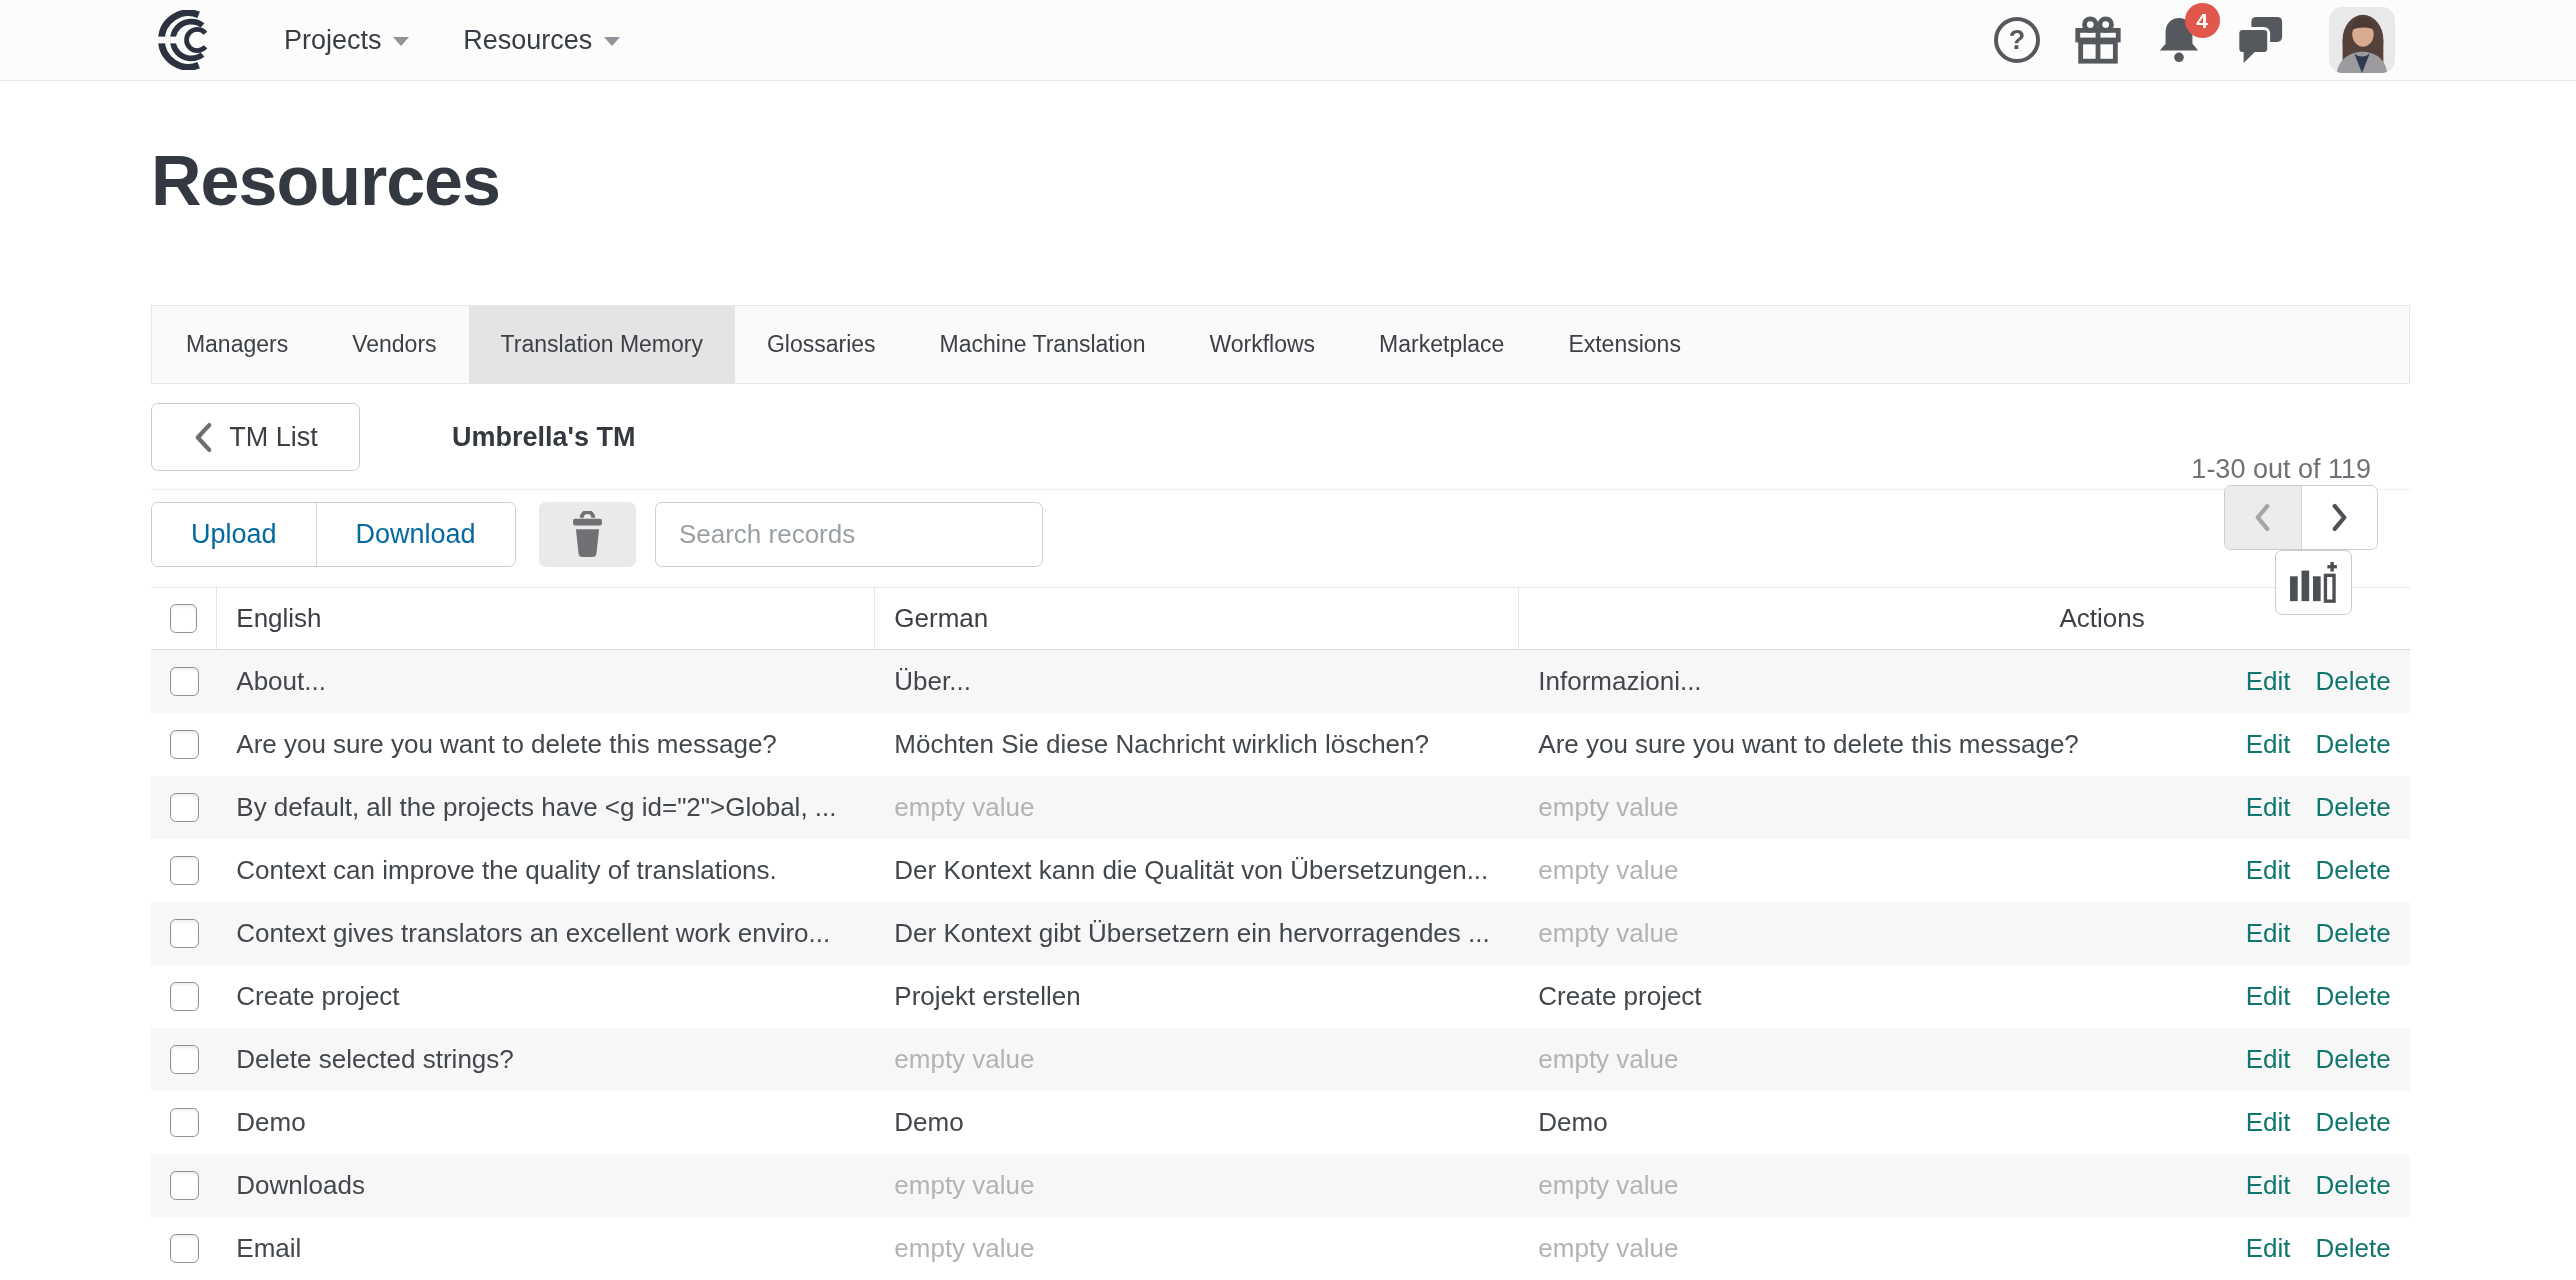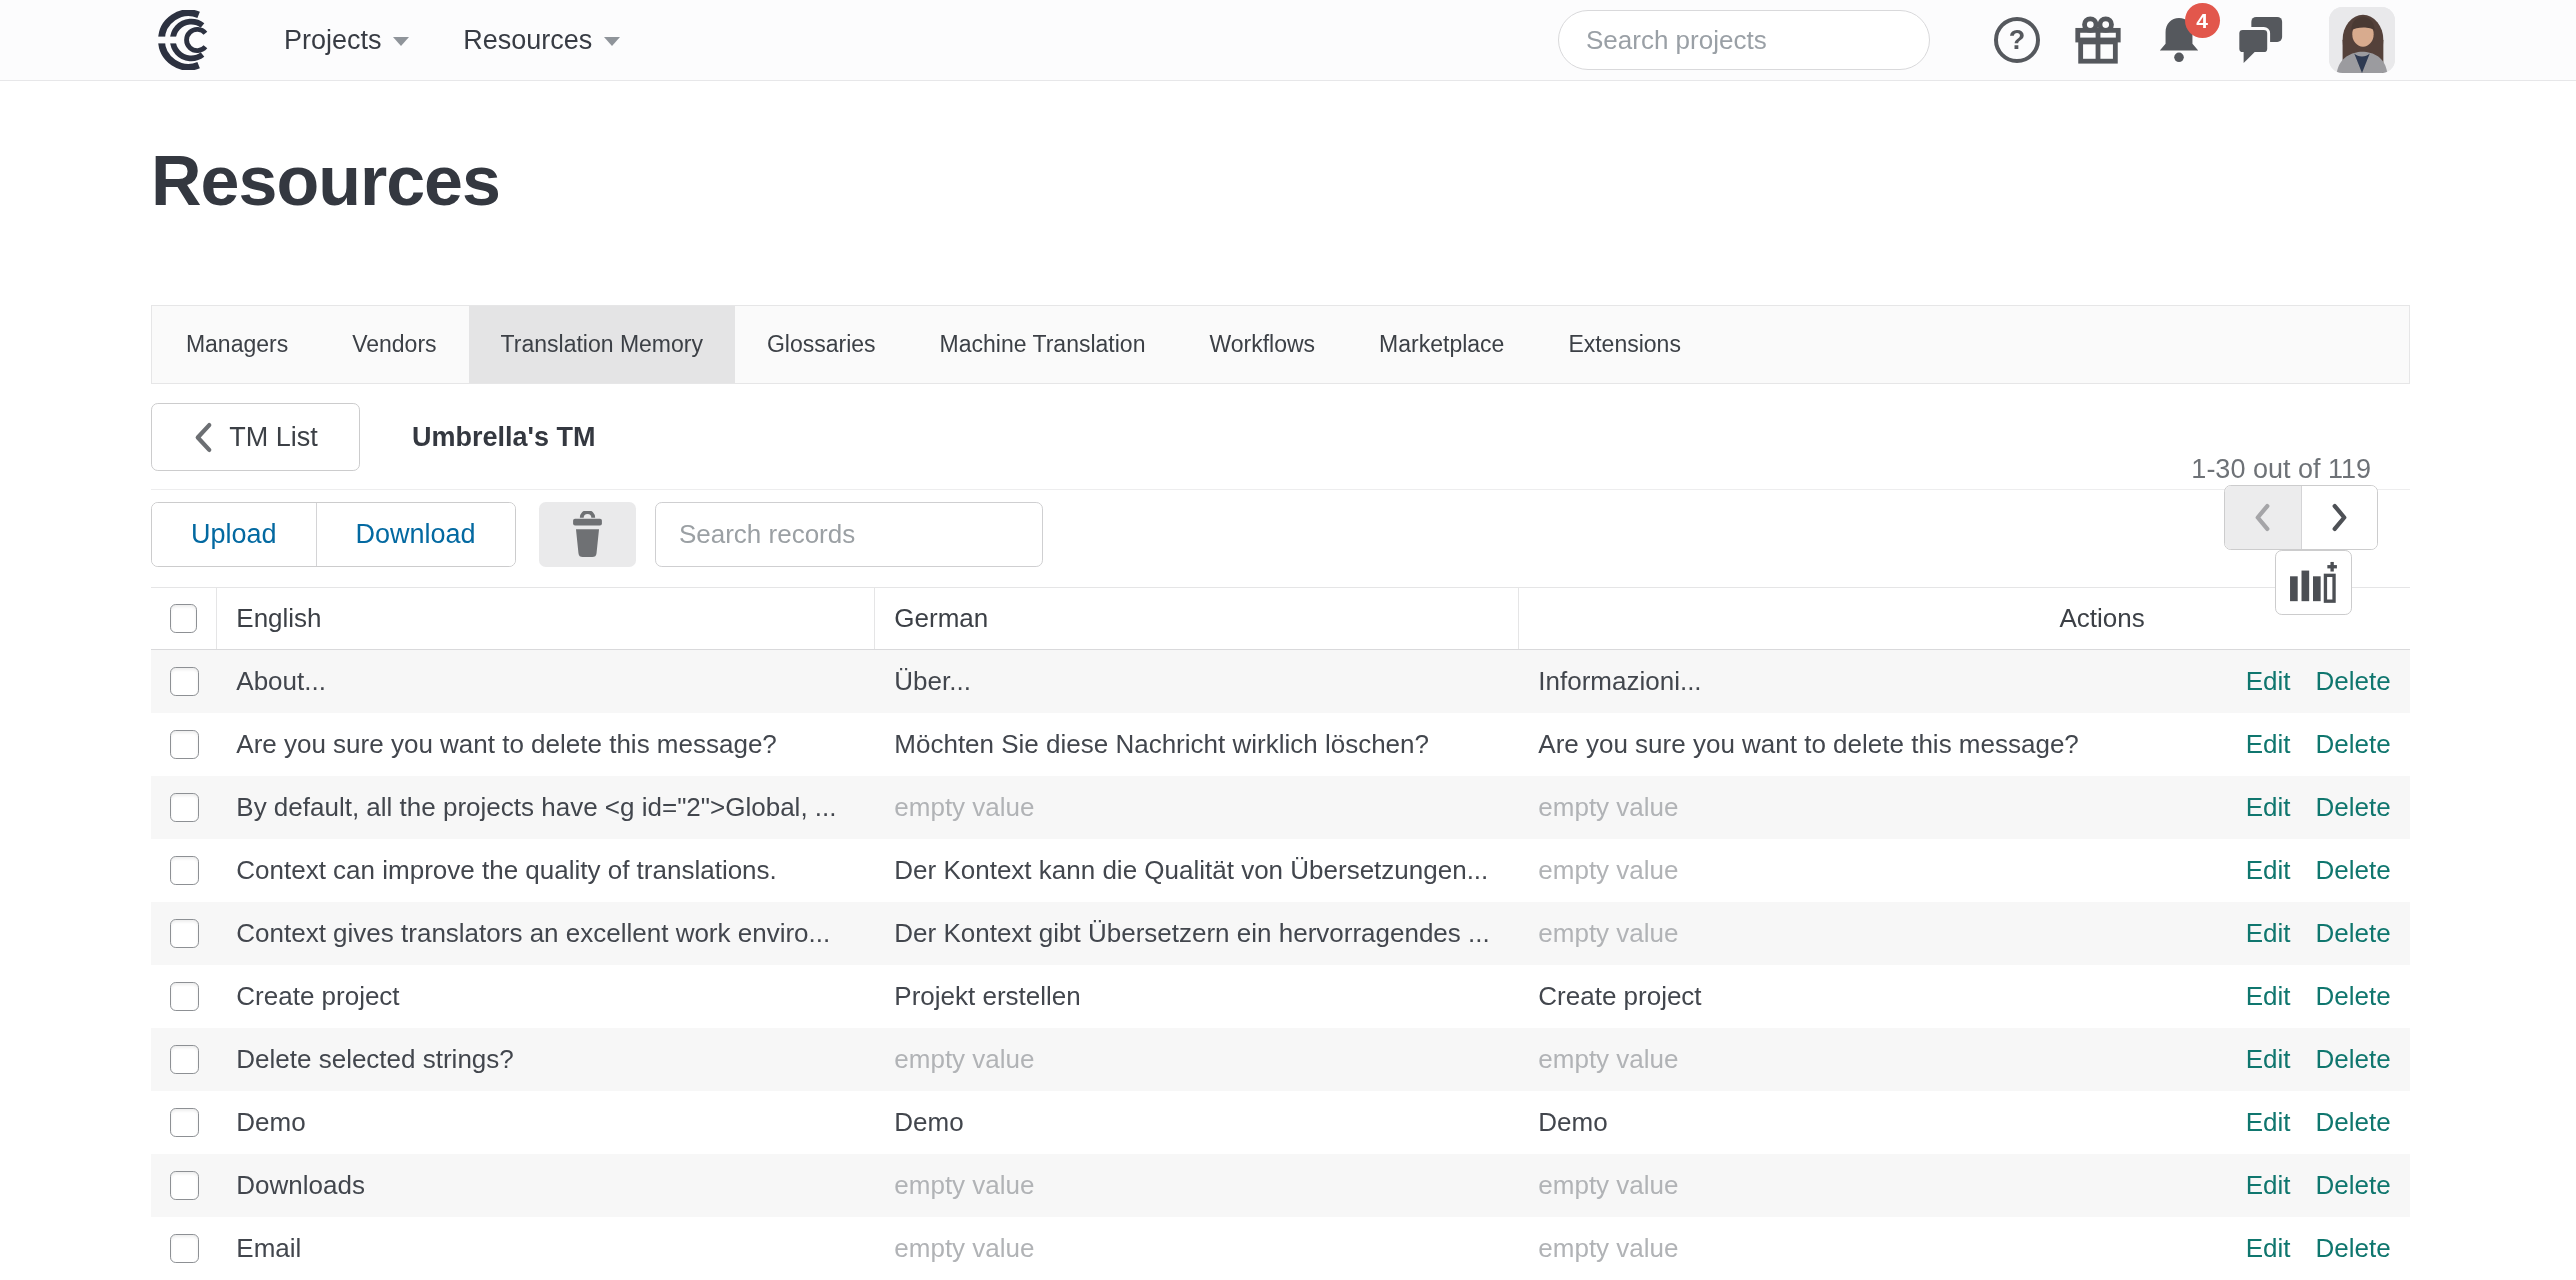--- a/index.html
+++ b/index.html
@@ -99,21 +99,21 @@
   .tab.active { background: #e4e4e5; }
 
   
   .backrow { margin-top: 19.3px; display: flex; align-items: center; }
   .back-btn {
     height: 68px; min-width: 209px;
     background: #fff; border: 1.9px solid #cccccd; border-radius: 6.8px;
     display: flex; align-items: center; justify-content: center; gap: 15px;
     padding: 0 33px; cursor: pointer; color: #3c4046; font-size: 27px;
   }
-  .tm-title { margin-left: 52px; font-weight: 700; font-size: 27px; color: #343840; }
+  .tm-title { margin-left: 92px; font-weight: 700; font-size: 27px; color: #343840; }
 
   
   .toolbar-section { margin-top: 17.4px; border-top: 1.9px solid #ededee; padding-top: 12.6px; }
   .toolbar { height: 65px; display: flex; align-items: center; }
   .btn-group { display: flex; height: 65px; border: 1.9px solid #cccccd; border-radius: 6.8px; overflow: hidden; background: #fff; }
   .btn-group .btn {
     display: flex; align-items: center; justify-content: center;
     padding: 0 39px; font-size: 27px; color: #0369a1;
     background: #fff; cursor: pointer; border: none; font-family: inherit;
   }
@@ -193,27 +193,20 @@
       <span class="caret-down"></span>
     </div>
     <div class="topnav-item">
       <span>Resources</span>
       <span class="caret-down"></span>
     </div>
   </div>
 
   <div class="topbar-spacer"></div>
 
-  <div class="top-search">
-    <input type="text" placeholder="Search projects" style="">
-    <svg width="33" height="33" viewBox="0 0 24 24">
-      <circle cx="10" cy="10" r="7" fill="none" stroke="#8a8f94" stroke-width="2.4"></circle>
-      <line x1="15.2" y1="15.2" x2="21" y2="21" stroke="#8a8f94" stroke-width="2.4" stroke-linecap="round"></line>
-    </svg>
-  </div>
 
   <div class="icon-btn">
     <div class="help-circle">?</div>
   </div>
 
   <div class="icon-btn">
     <svg width="52" height="52" viewBox="0 0 54 54">
       <g fill="none" stroke="#55585d" stroke-width="5">
         <circle cx="19" cy="11" r="6"></circle>
         <circle cx="35" cy="11" r="6"></circle>

